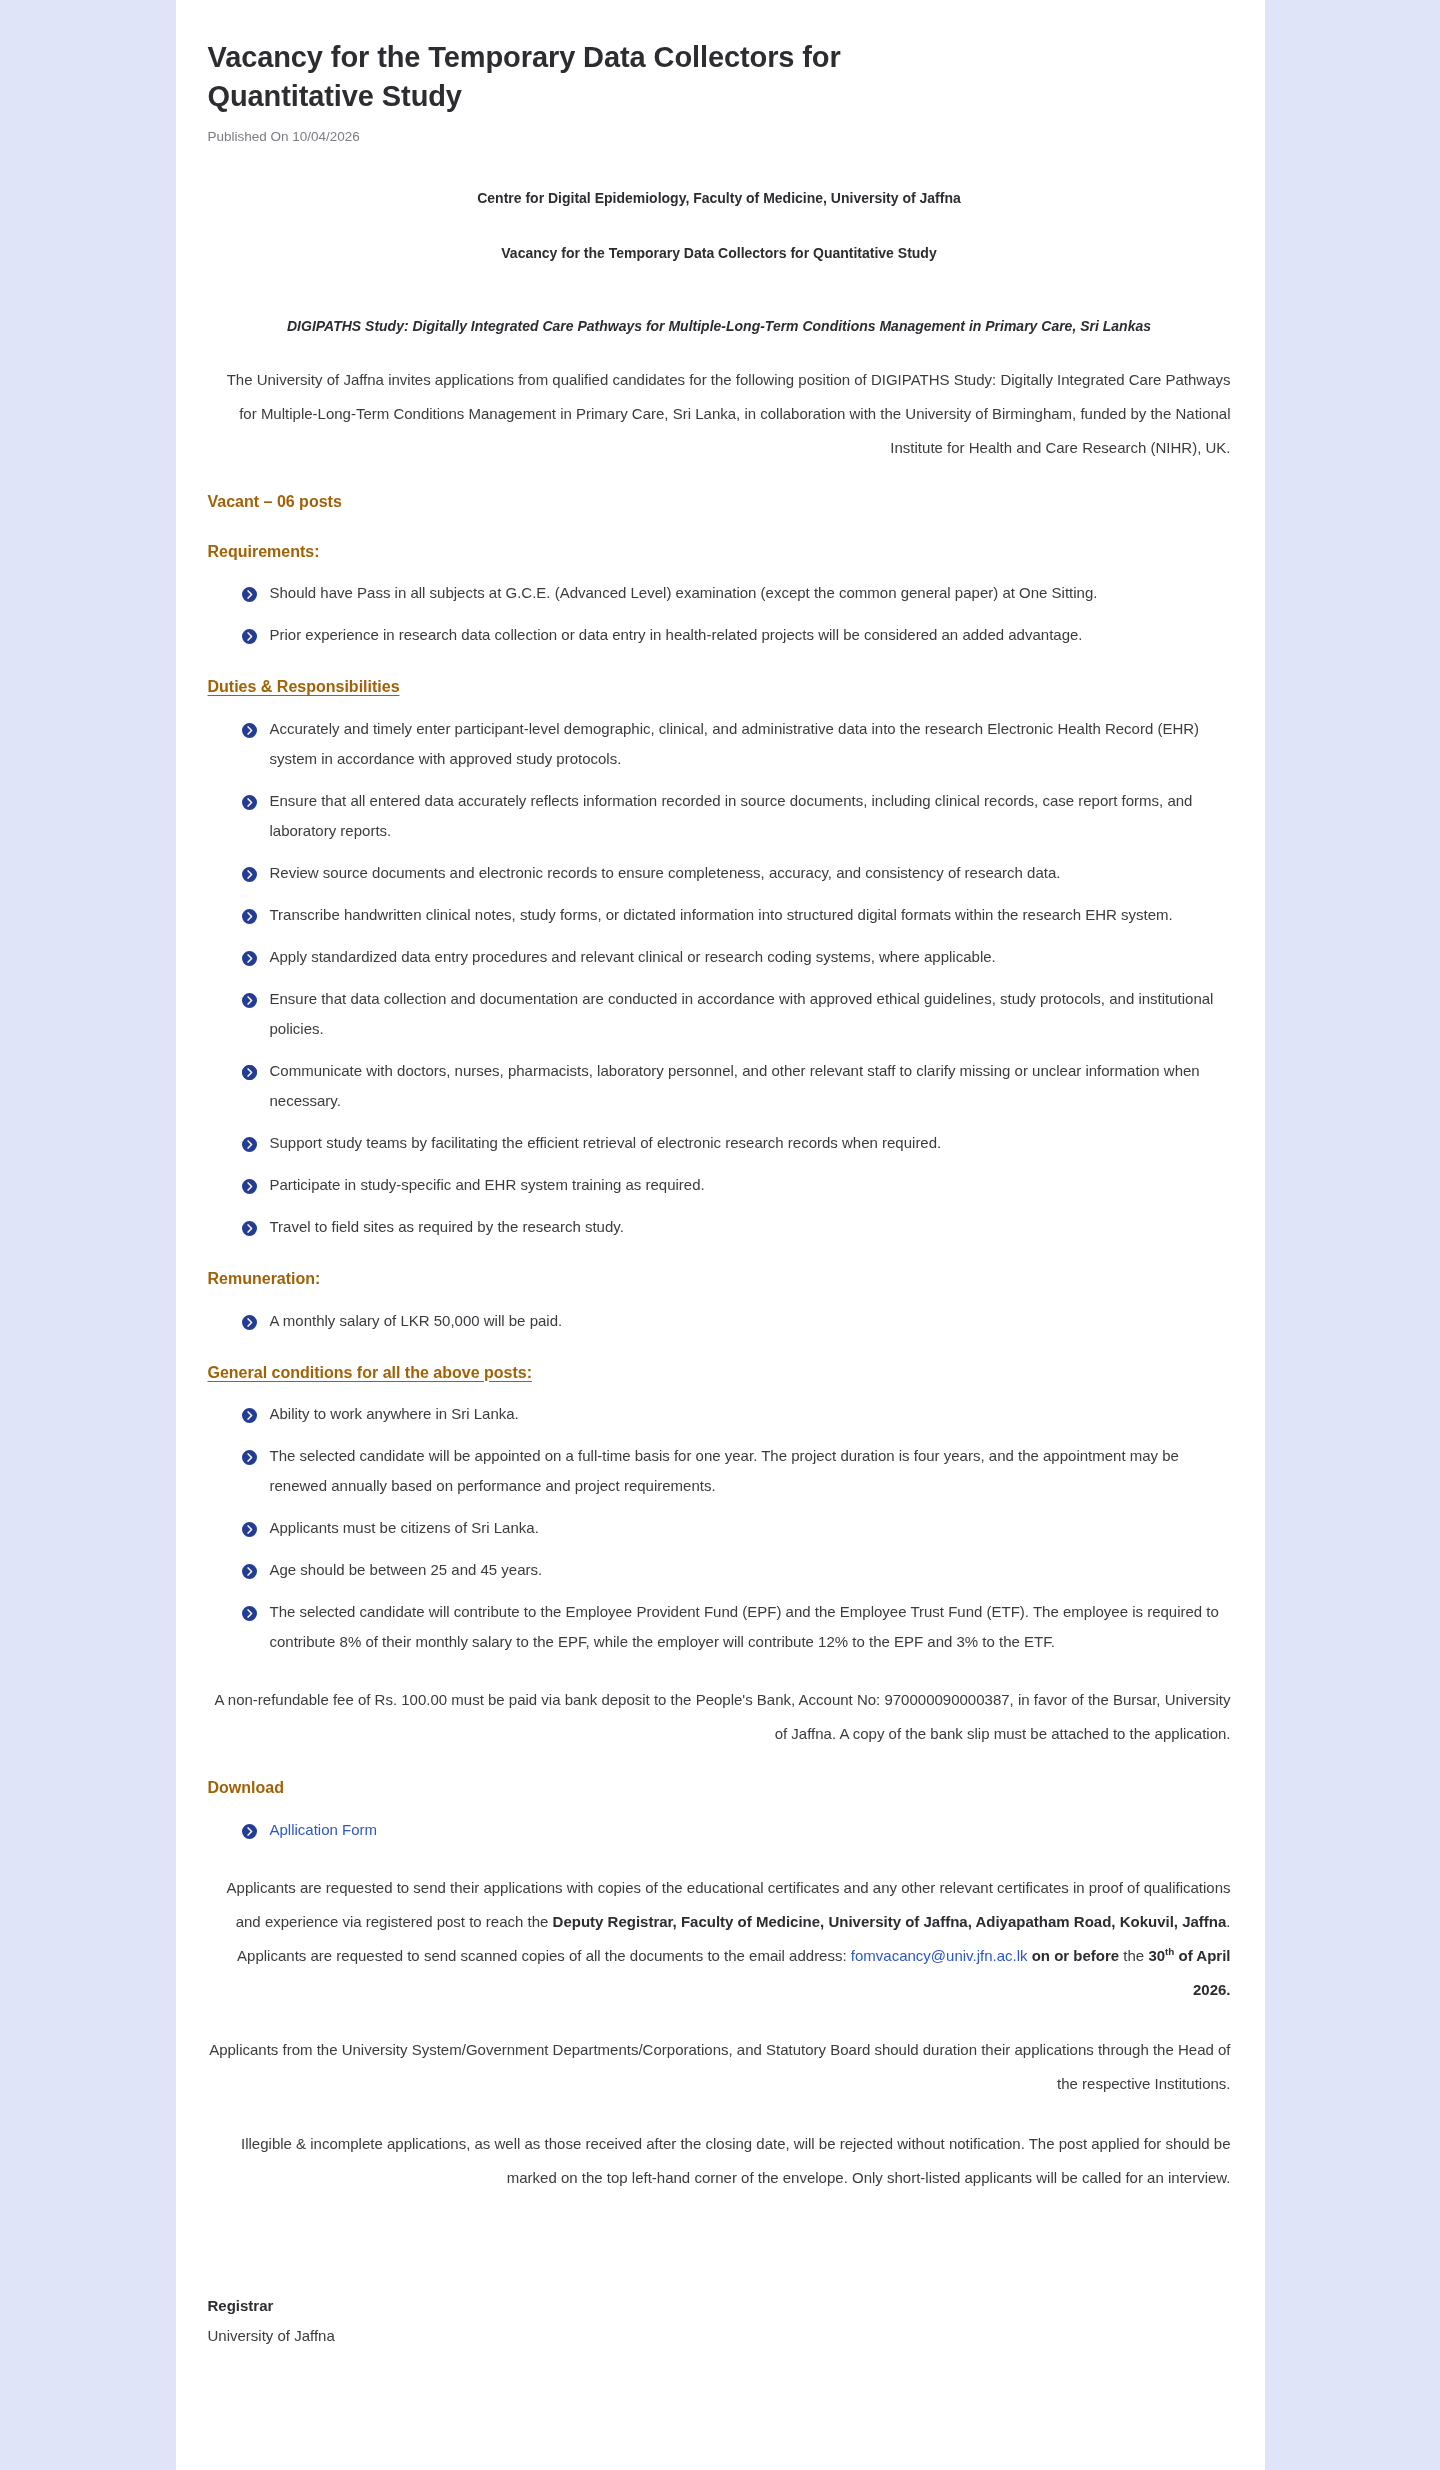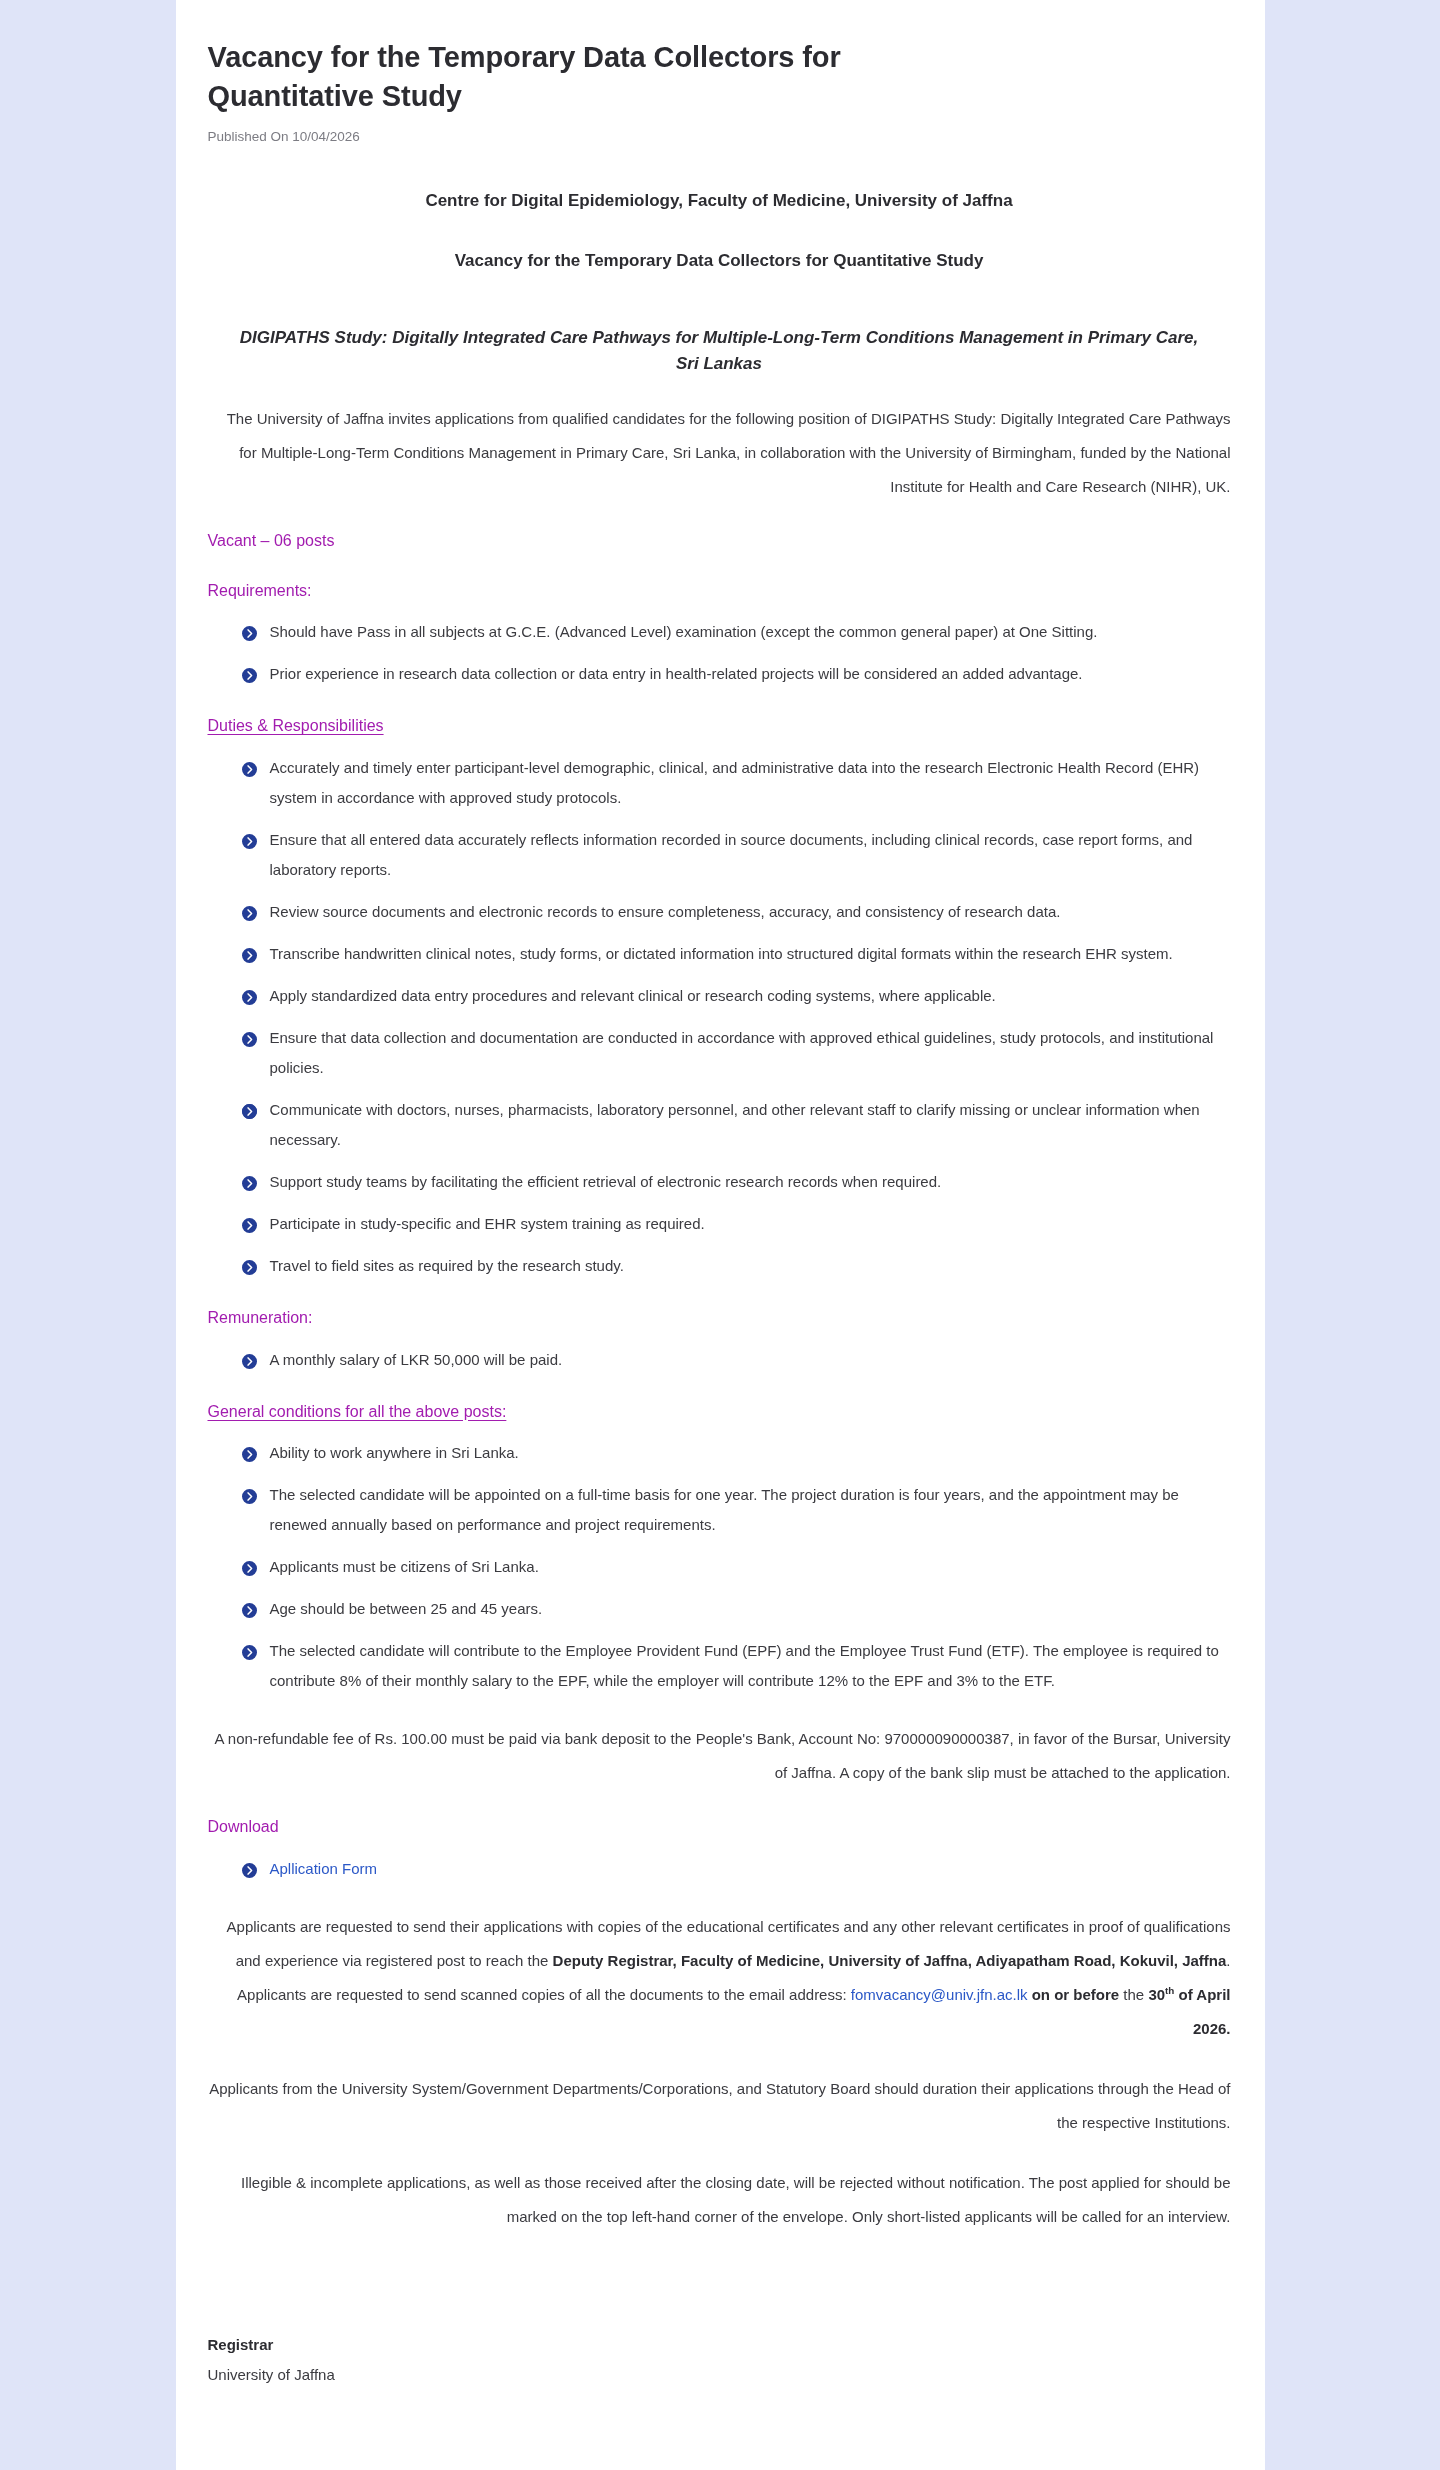--- a/index.html
+++ b/index.html
@@ -47,41 +47,41 @@
     font-size: 13.5px;
     color: #7c7c83;
     margin: 14px 0 0 0;
     font-weight: normal;
   }
 
   .center-head {
     text-align: center;
     font-weight: bold;
     color: #2c2c31;
-    font-size: 17px;
+    font-size: 14px;
     line-height: 1.5;
     margin: 0;
     padding: 0 22px;
   }
   .ch1 { margin-top: 44px; }
   .ch2 { margin-top: 34px; }
   .ch3 { margin-top: 52px; font-style: italic; }
 
   p.body-text {
     font-size: 15px;
     line-height: 2.27;
     color: #3b3b40;
     margin: 26px 0 0 0;
     text-align: right;
   }
 
   h3.sub-head {
     font-size: 16px;
-    font-weight: normal;
-    color: #a21caf;
+    font-weight: bold;
+    color: #a16207;
     margin: 24px 0 0 0;
     line-height: 1.6;
   }
   h3.sub-head.underlined {
     text-decoration: underline;
     text-underline-offset: 3px;
   }
 
   ul.bullets {
     list-style: none;

